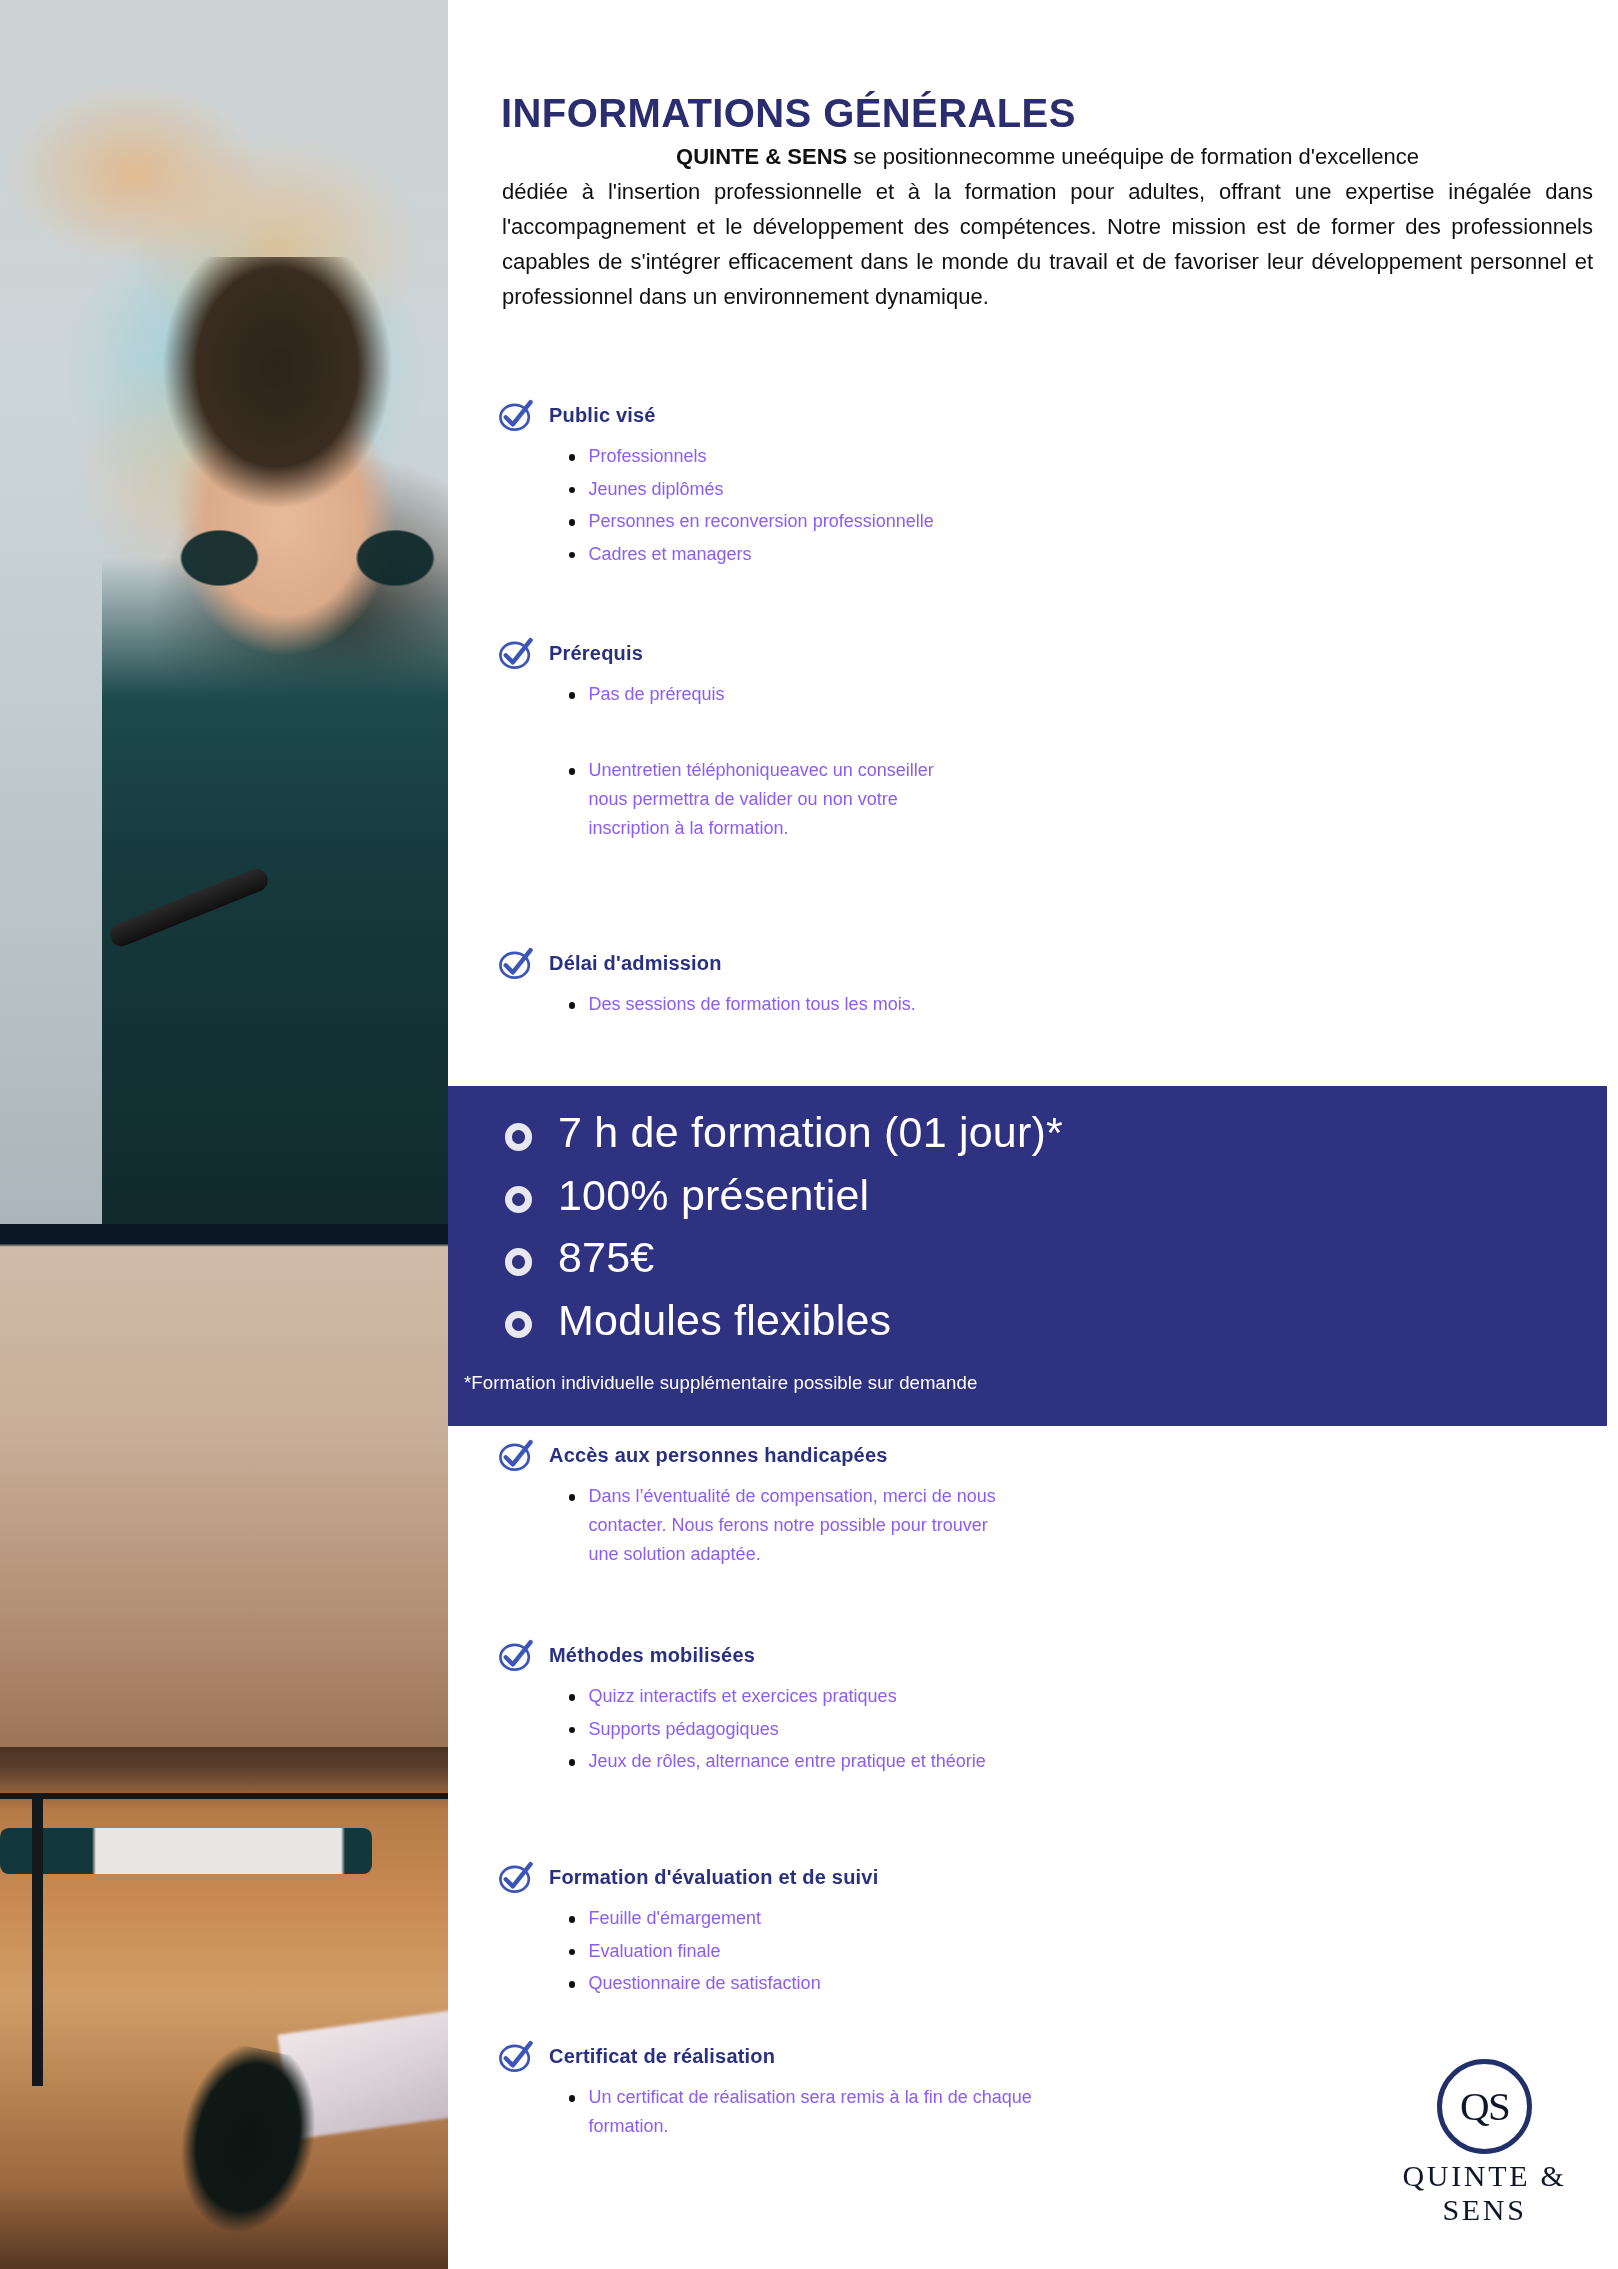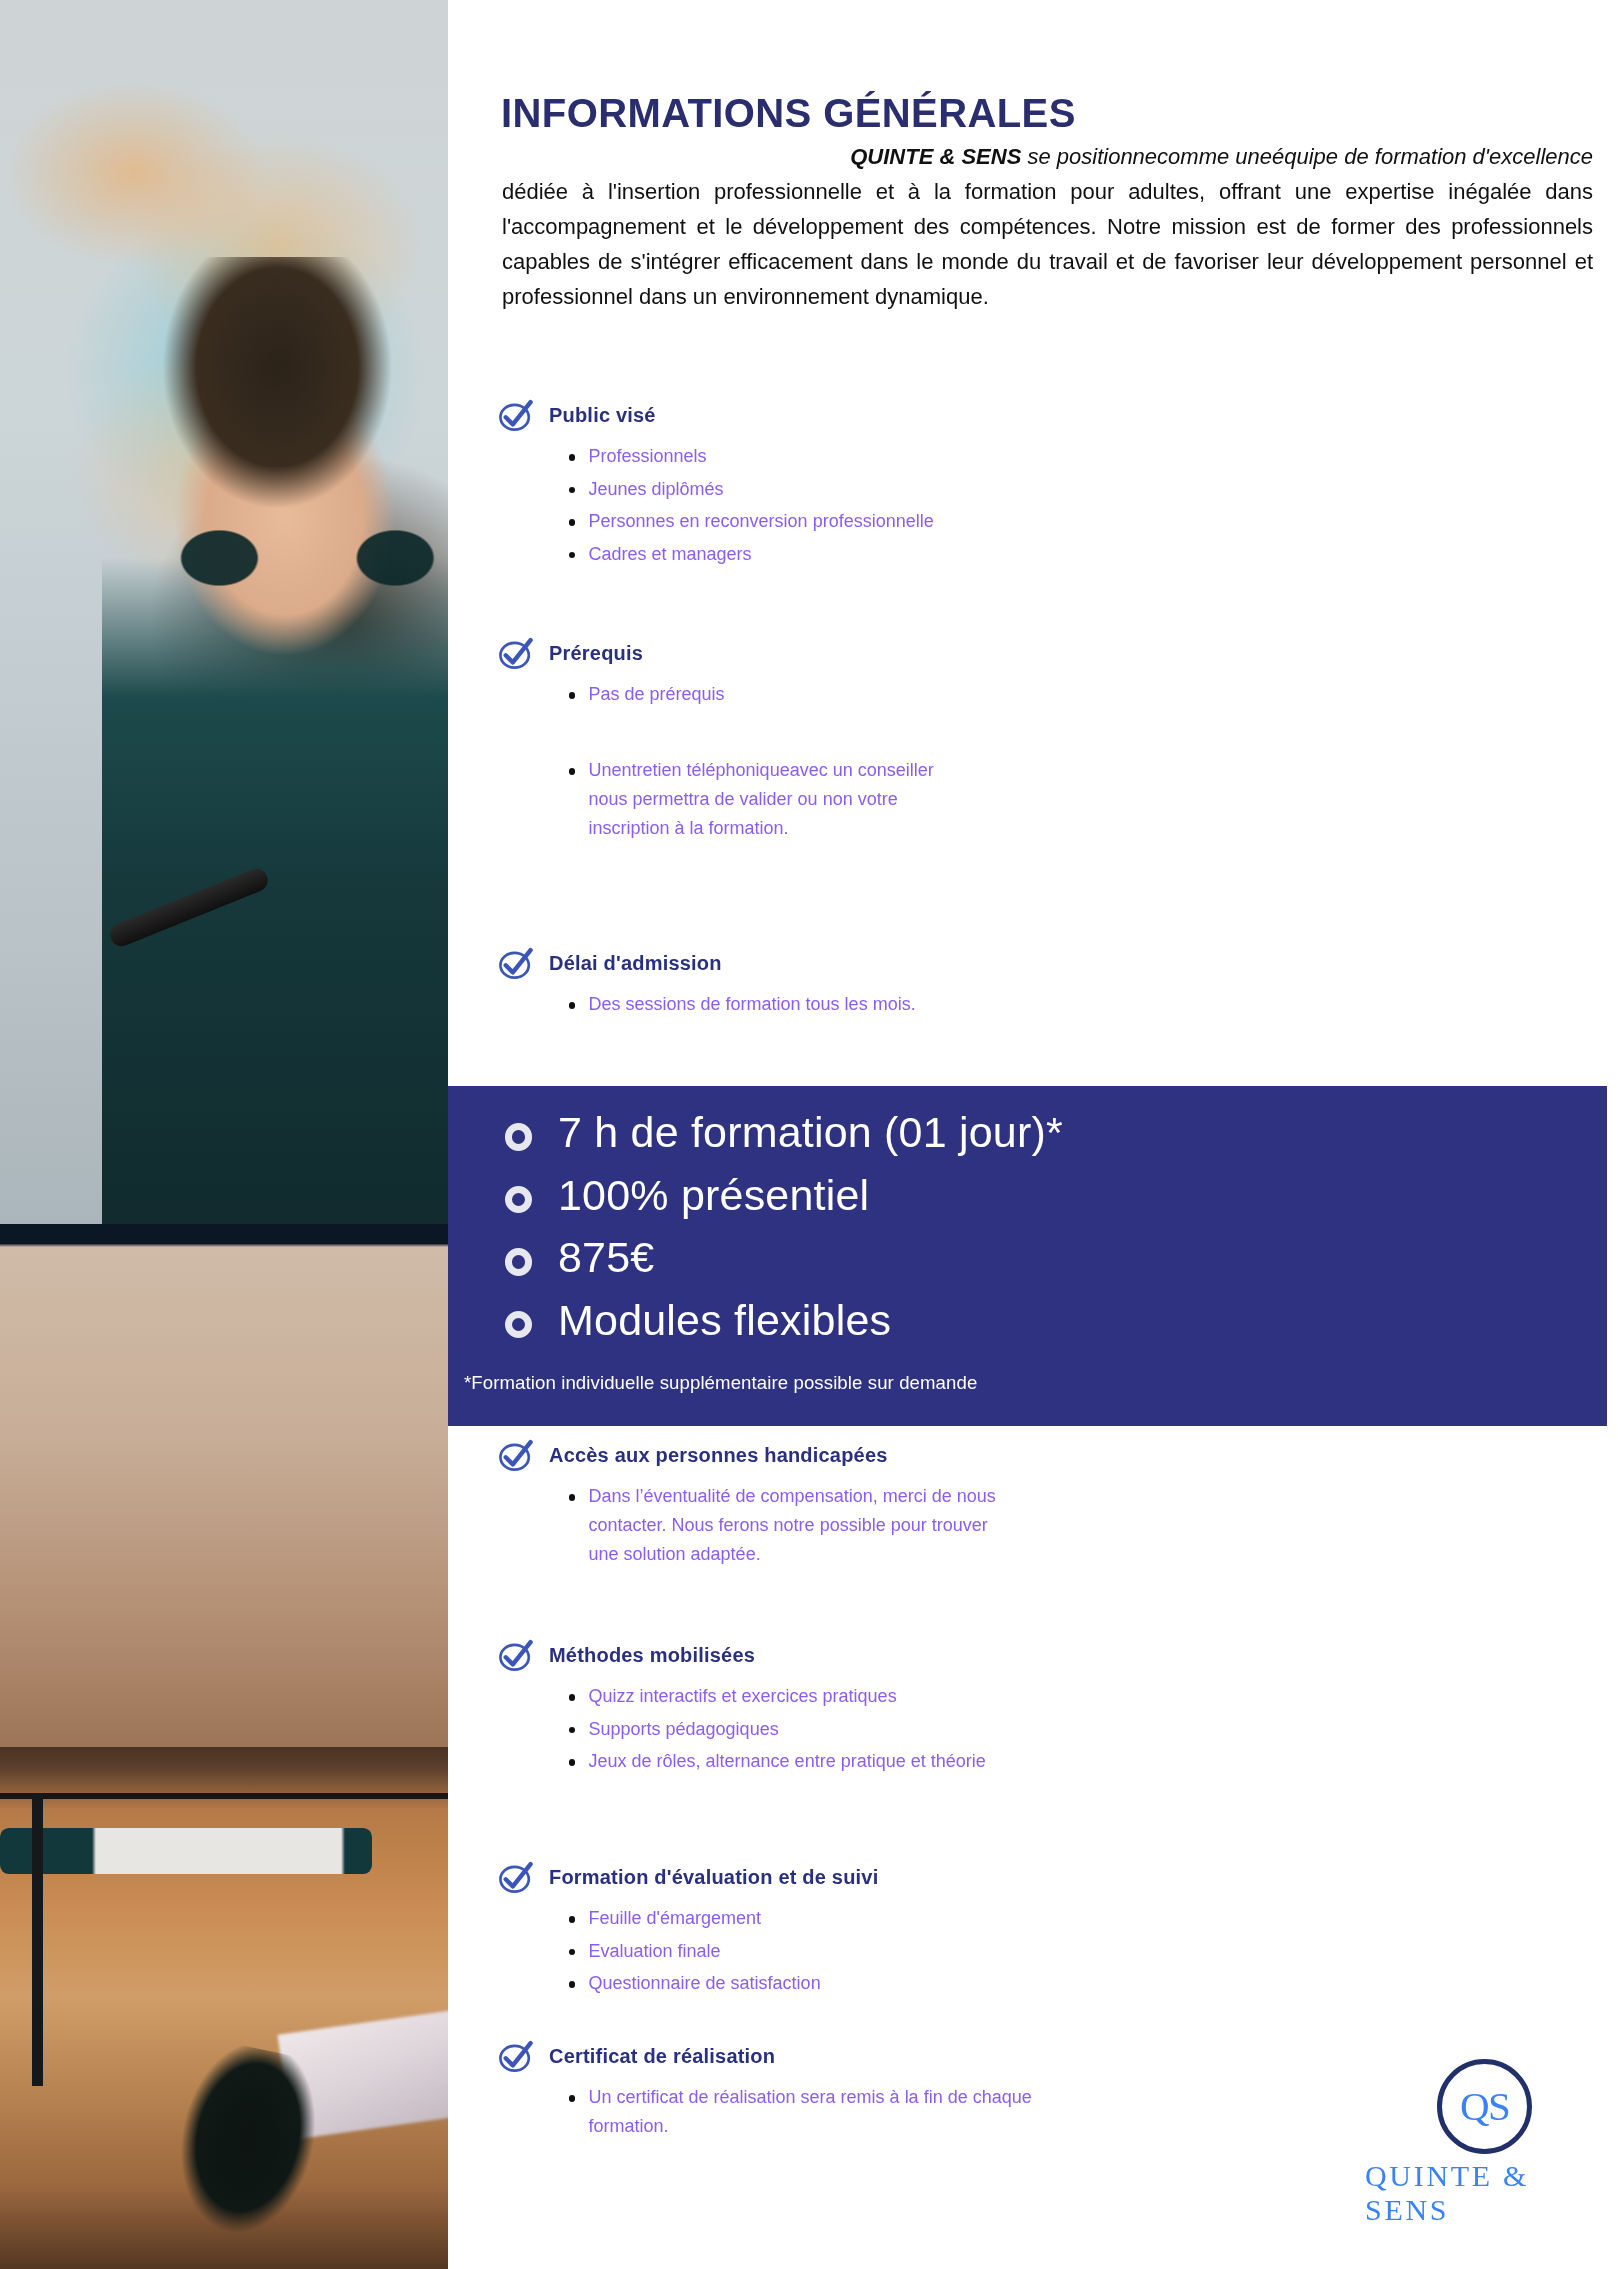--- a/index.html
+++ b/index.html
@@ -133,21 +133,21 @@
   .intro {
     position: absolute;
     left: 54px; top: 139px;
     width: 1091px;
     font-size: 22px;
     line-height: 35px;
     color: #111111;
     text-align: justify;
   }
   .intro .brand { font-weight: 700; }
-  .intro .first-line { text-align: right; display: block; font-style: italic; }
+  .intro .first-line { text-align: center; display: block; }
 
   .section {
     position: absolute;
     left: 48px;
     width: 1108px;
   }
   .sec-head {
     display: flex;
     align-items: center;
     gap: 14px;
@@ -222,22 +222,22 @@
     font-size: 18.6px;
     color: #ffffff;
     letter-spacing: 0.1px;
   }
 
   
   .logo {
     position: absolute;
     right: 14px; bottom: 43px;
     width: 239px;
-    text-align: left;
-    color: #3b82f6;
+    text-align: center;
+    color: #0f172a;
   }
   .logo-mark {
     width: 85px; height: 85px;
     margin: 0 auto 5.3px auto;
     border: 5.3px solid #22306a;
     border-radius: 50%;
     display: flex;
     align-items: center;
     justify-content: center;
     font-family: "Liberation Serif", serif;

